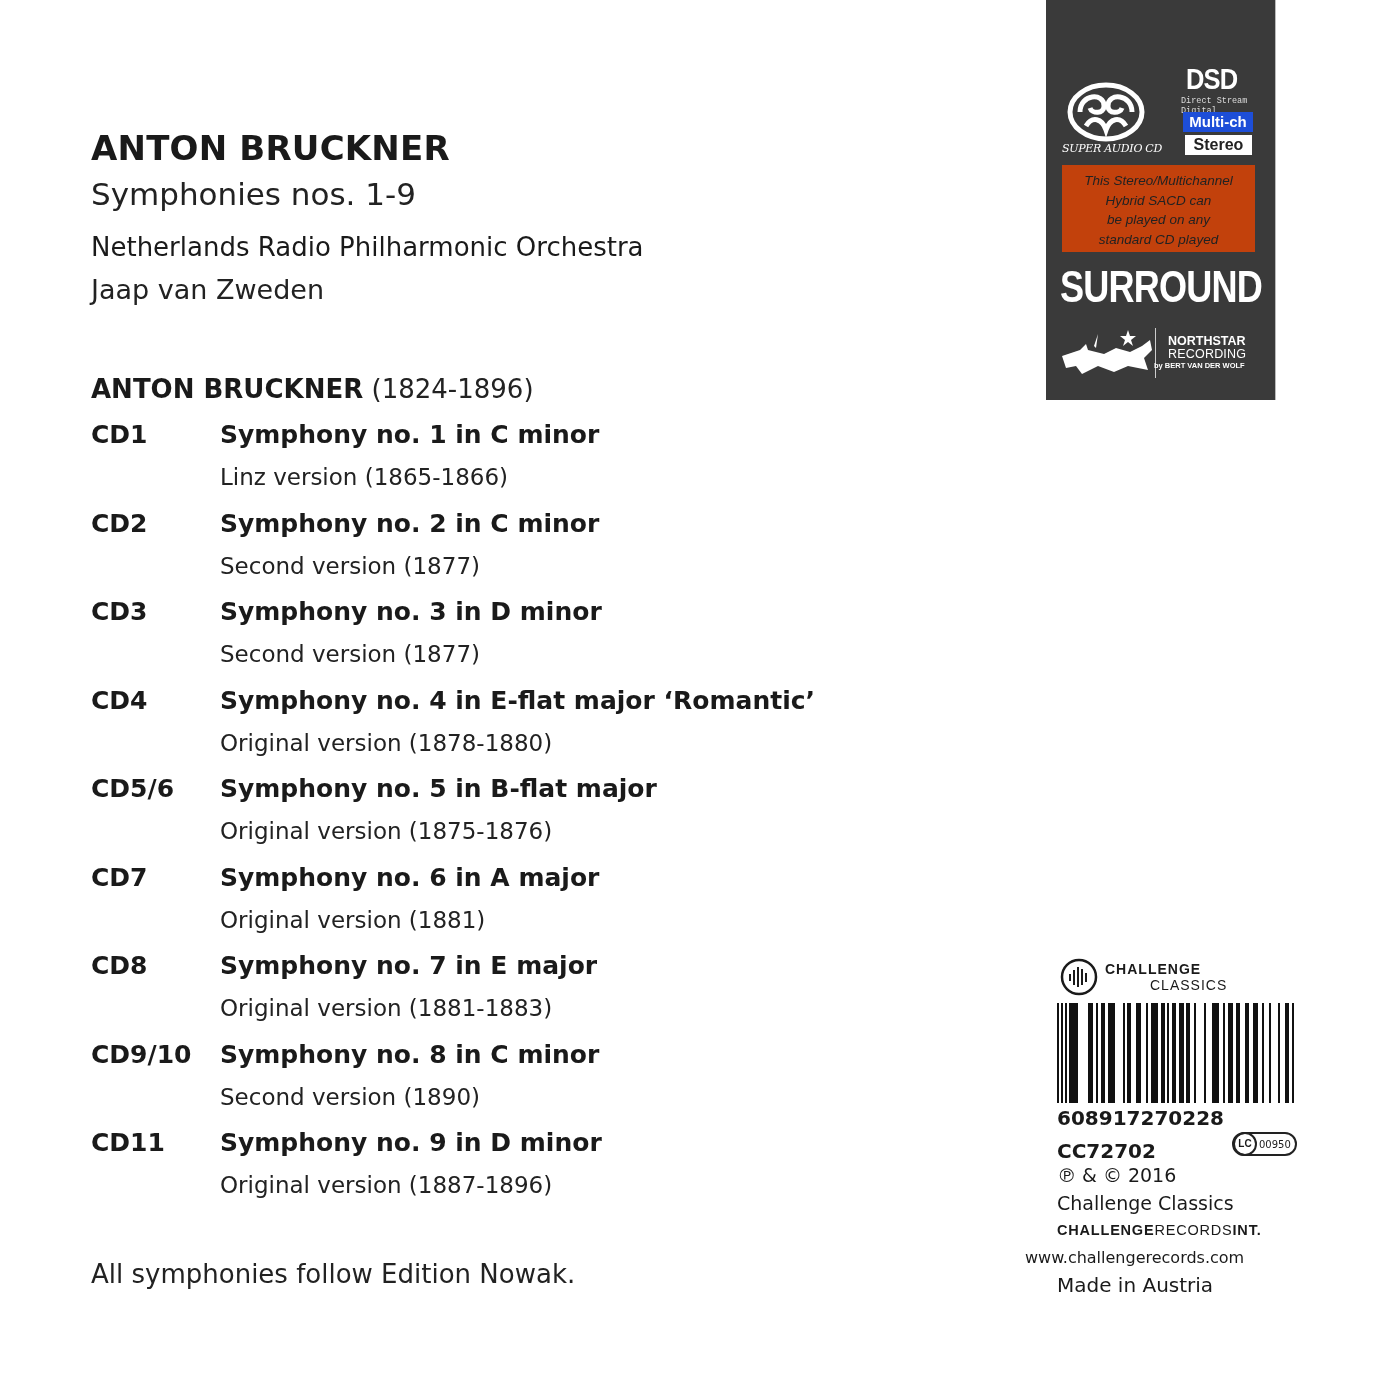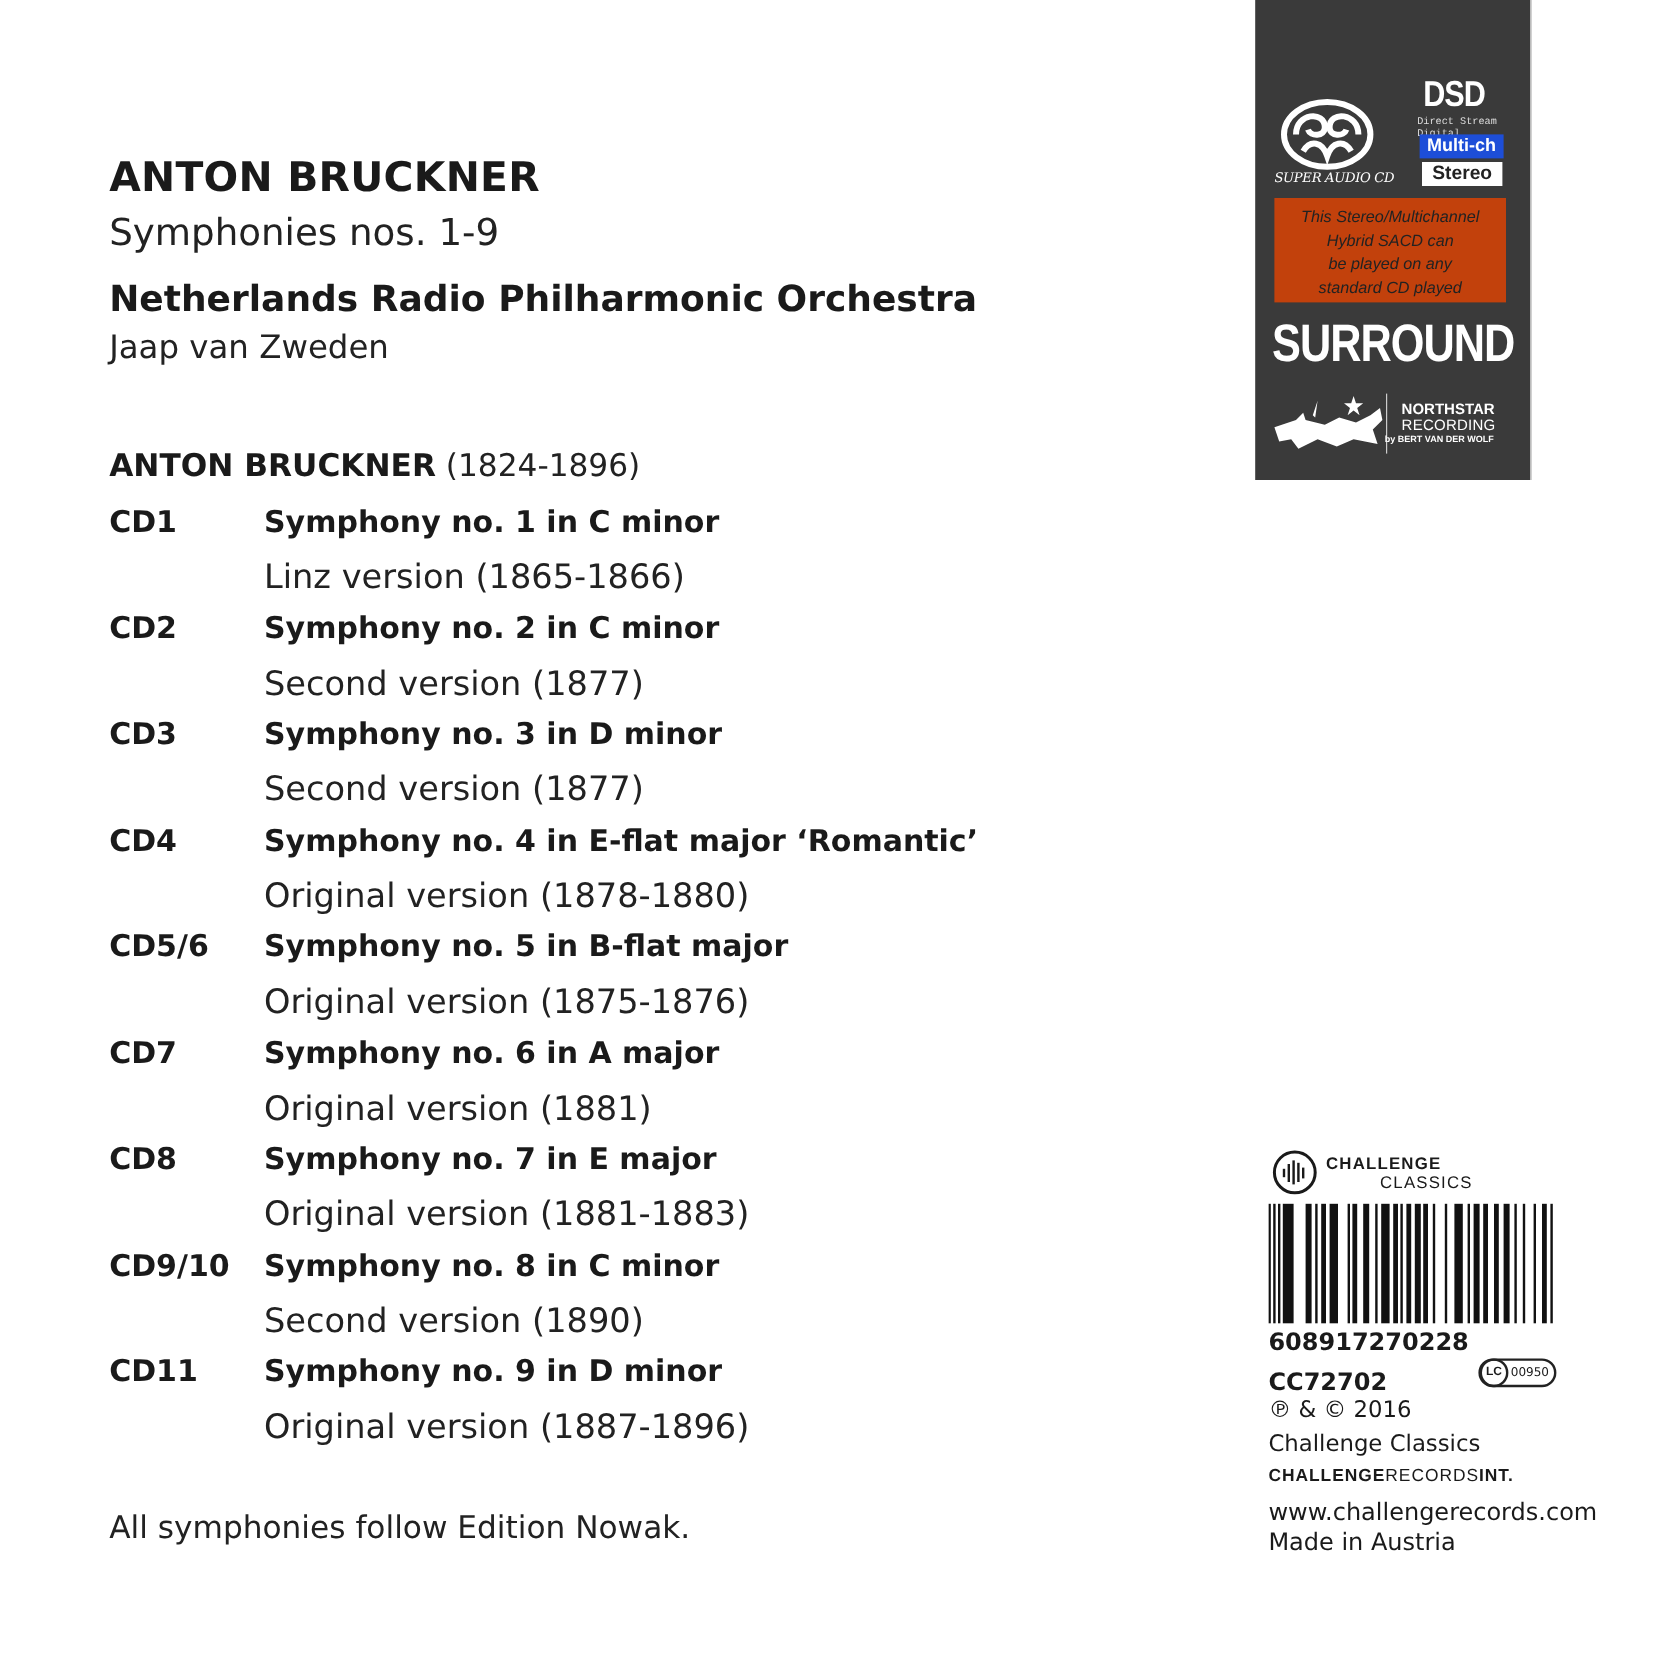--- a/index.html
+++ b/index.html
@@ -3,32 +3,32 @@
   <meta charset="utf-8">
   <style>
     html, body { margin: 0; padding: 0; }
     body {
       width: 1400px; height: 1400px; background: #ffffff; position: relative; overflow: hidden;
       font-family: "DejaVu Sans", "Liberation Sans", sans-serif; color: #1a1a1a;
     }
     .abs { position: absolute; }
     .title { left: 91px; top: 128px; font-size: 34px; font-weight: bold; letter-spacing: 0.2px; }
     .subtitle { left: 91px; top: 176px; font-size: 31px; font-weight: normal; color: #222; }
-    .orch { left: 91px; top: 232px; font-size: 30px; font-weight: bold; }
+    .orch { left: 91px; top: 232px; font-size: 26px; font-weight: normal; }
     .cond { left: 91px; top: 274px; font-size: 27px; color: #222; }
 
     .composer { left: 91px; top: 374px; font-size: 26px; }
     .composer b { font-weight: bold; }
     .composer span.dates { color: #222; }
 
     .track-list { left: 91px; top: 420px; width: 900px; }
     .track { position: relative; height: 88.5px; }
     .cd { position: absolute; left: 0; top: 0; font-size: 25px; font-weight: bold; }
     .work { position: absolute; left: 129px; top: 0; font-size: 25px; font-weight: bold; white-space: nowrap; }
-    .version { position: absolute; left: 129px; top: 44px; font-size: 28px; color: #222; white-space: nowrap; }
+    .version { position: absolute; left: 129px; top: 44px; font-size: 23px; color: #222; white-space: nowrap; }
 
     .note { left: 91px; top: 1259px; font-size: 26px; color: #222; }
 
     
     .badge-panel { left: 1046px; top: 0; width: 229px; height: 400px; background: #3a3a3a; border-right: 1px solid #bbb; }
     .sacd-logo { position: absolute; left: 20px; top: 82px; width: 80px; height: 60px; }
     .sacd-text { position: absolute; left: 16px; top: 142px; font-family: "DejaVu Serif", serif; font-style: italic; font-size: 11px; color: #fff; letter-spacing: -0.3px; }
     .dsd { position: absolute; left: 140px; top: 62px; font-size: 30px; font-weight: bold; color: #fff; font-family: "Liberation Sans", sans-serif; transform: scaleX(0.85); transform-origin: left; letter-spacing: -1px; }
     .dsd-sub { position: absolute; left: 135px; top: 96px; font-size: 8.5px; color: #ddd; font-family: Liberation Mono, monospace; }
     .multi { position: absolute; left: 137px; top: 112px; width: 70px; height: 20px; background: #1d4ed8; color: #fff; font-size: 15px; font-weight: bold; text-align: center; line-height: 20px; font-family: "Liberation Sans", sans-serif; }
@@ -48,21 +48,21 @@
     .barcode { left: 1057px; top: 1003px; width: 240px; height: 100px; }
     .ean { left: 1057px; top: 1106px; font-size: 20px; font-weight: bold; }
     .catno { left: 1057px; top: 1139px; font-size: 20px; font-weight: bold; }
     .lc { left: 1232px; top: 1132px; height: 24px; border: 2px solid #222; border-radius: 13px; display: flex; align-items: center; padding-right: 4px; box-sizing: border-box; }
     .lc-mark { width: 20px; height: 20px; border: 2px solid #222; border-radius: 50%; font-size: 10px; font-weight: bold; text-align: center; line-height: 20px; margin-left: -1px; font-family: "Liberation Sans", sans-serif; }
     .lc-num { font-size: 10px; margin-left: 2px; }
     .copy { left: 1057px; top: 1164px; font-size: 19px; }
     .copy-co { left: 1057px; top: 1192px; font-size: 19px; }
     .cri { left: 1057px; top: 1222px; font-size: 14.5px; letter-spacing: 0.8px; font-family: "Liberation Sans", sans-serif; }
     .cri b { font-weight: bold; }
-    .web { left: 1057px; top: 1248px; font-size: 20px; }
+    .web { left: 1025px; top: 1248px; font-size: 16px; }
     .made { left: 1057px; top: 1273px; font-size: 20px; }
   </style>
 </head>
 <body>
 
 <div class="abs title">ANTON BRUCKNER</div>
 <div class="abs subtitle">Symphonies nos. 1-9</div>
 <div class="abs orch">Netherlands Radio Philharmonic Orchestra</div>
 <div class="abs cond">Jaap van Zweden</div>
 

